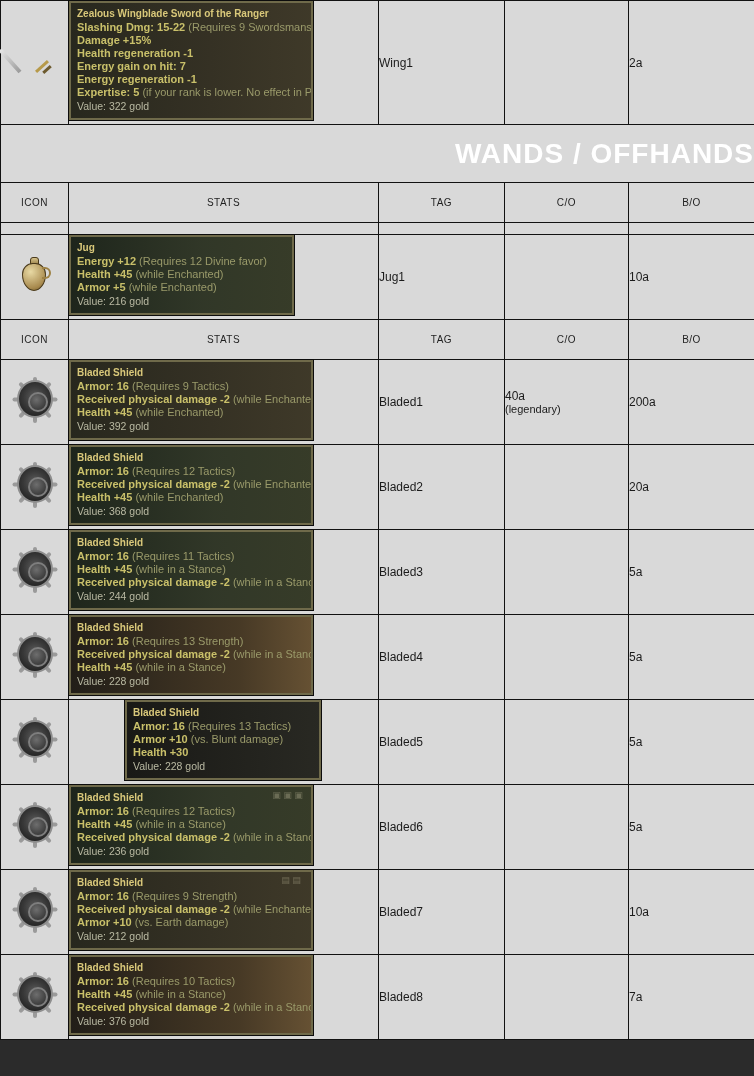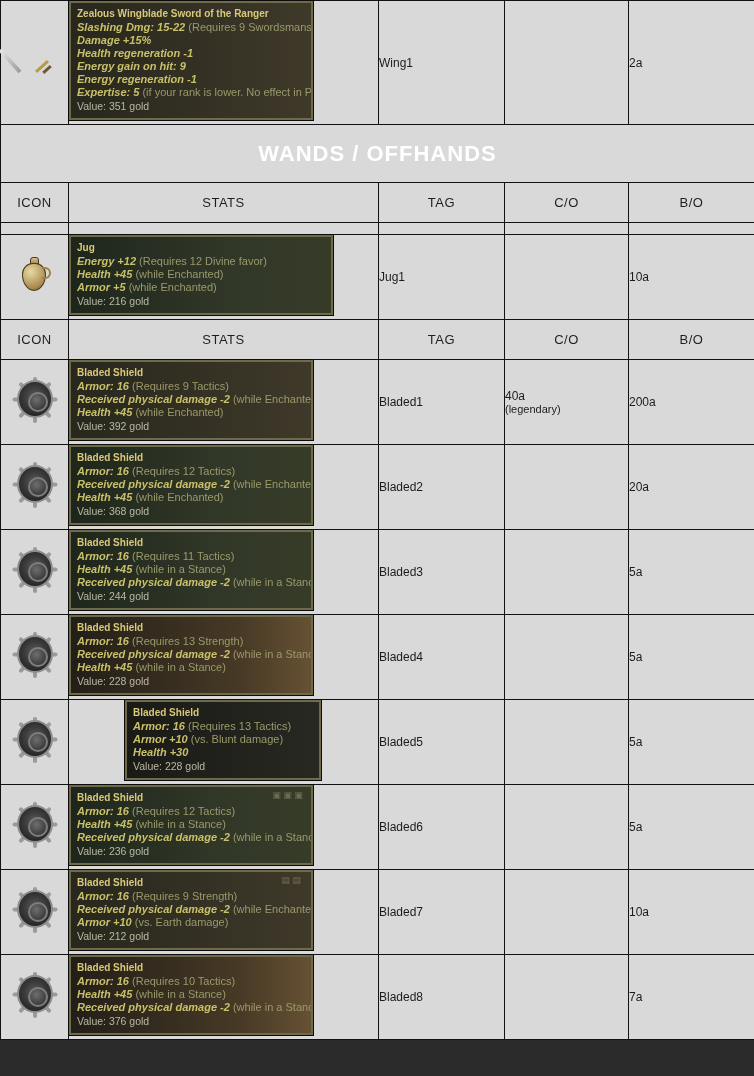--- a/index.html
+++ b/index.html
@@ -27,53 +27,53 @@
   col.c-icon { width: 68px; }
   col.c-stats { width: 310px; }
   col.c-tag { width: 126px; }
   col.c-co { width: 124px; }
   col.c-bo { width: 126px; }
 
   
   .section-row td {
     background: #3b3b3b;
     color: #ffffff;
-    text-align: center;
-    font-size: 22px;
+    text-align: right;
+    font-size: 28px;
     font-weight: bold;
     letter-spacing: 1px;
     height: 58px;
   }
   .section-row.light td {
     background: #e9e9e9;
     color: #1d1d1d;
   }
   
   .colhead td {
     background: #e4e4e4;
     text-align: center;
-    font-size: 13px;
+    font-size: 10px;
     color: #1f1f1f;
     height: 40px;
     letter-spacing: 0.5px;
   }
   .cell-center {
     font-size: 12px;
     color: #1b1b1b;
   }
   .cell-center .sub { display: block; font-size: 11px; }
 
   .icon-cell { text-align: center; }
 
   
   .stats-cell { padding: 6px 0 6px 36px; }
   .tip {
     position: relative;
     display: inline-block;
-    width: 264px;
+    width: 225px;
     border: 2px solid #6f6a4a;
     background: #1d1d17;
     padding: 4px 6px 5px 6px;
     text-align: left;
     line-height: 13px;
     box-shadow: 0 0 0 1px #0c0c0c;
     overflow: hidden;
   }
   .tip.wide { width: 244px; }
   .tip .bgshade {
@@ -96,21 +96,21 @@
     font-size: 10px;
     font-weight: bold;
     margin-bottom: 1px;
     white-space: nowrap;
   }
   .tip .line {
     font-size: 11px;
     white-space: nowrap;
     color: #c9c06a;
   }
-  .tip .line b { font-weight: bold; font-style: italic; }
+  .tip .line b { font-weight: bold; }
   .tip .line .req { color: #9a9a6a; font-weight: normal; }
   .tip .value {
     font-size: 10.5px;
     color: #b9b9a2;
     margin-top: 1px;
     white-space: nowrap;
   }
 
   
   .sword {
@@ -239,25 +239,25 @@
         </td>
         <td class="stats-cell">
           <div class="tip wide">
             <span class="bgshade"></span>
             <div class="title">Zealous Wingblade Sword of the Ranger</div>
             <div class="line"><b>Slashing Dmg:</b>
               <b>15-22</b>
               <span class="req">(Requires 9 Swordsmanship)</span></div>
             <div class="line"><b>Damage +15%</b></div>
             <div class="line"><b>Health regeneration -1</b></div>
-            <div class="line"><b>Energy gain on hit: 9</b></div>
+            <div class="line"><b>Energy gain on hit: 7</b></div>
             <div class="line"><b>Energy regeneration -1</b></div>
             <div class="line"><b>Expertise: 5</b>
               <span class="req">(if your rank is lower. No effect in PvP.)</span></div>
-            <div class="value">Value: 351 gold</div>
+            <div class="value">Value: 322 gold</div>
           </div>
         </td>
         <td class="cell-center">Wing1</td>
         <td class="cell-center"></td>
         <td class="cell-center">2a</td>
       </tr>
 
       <tr class="section-row">
         <td colspan="5">WANDS / OFFHANDS</td>
       </tr>

